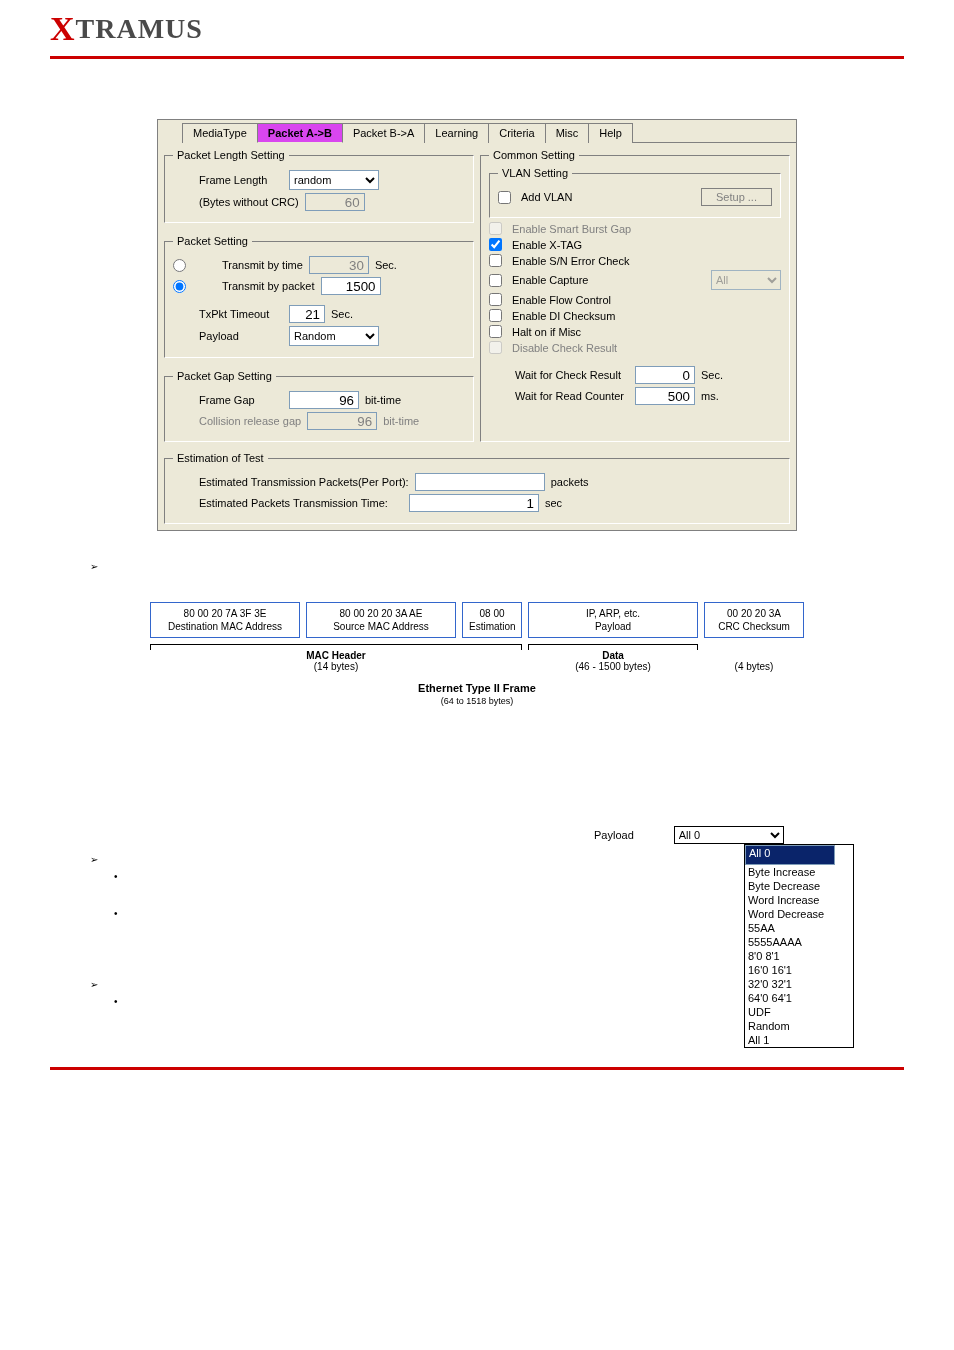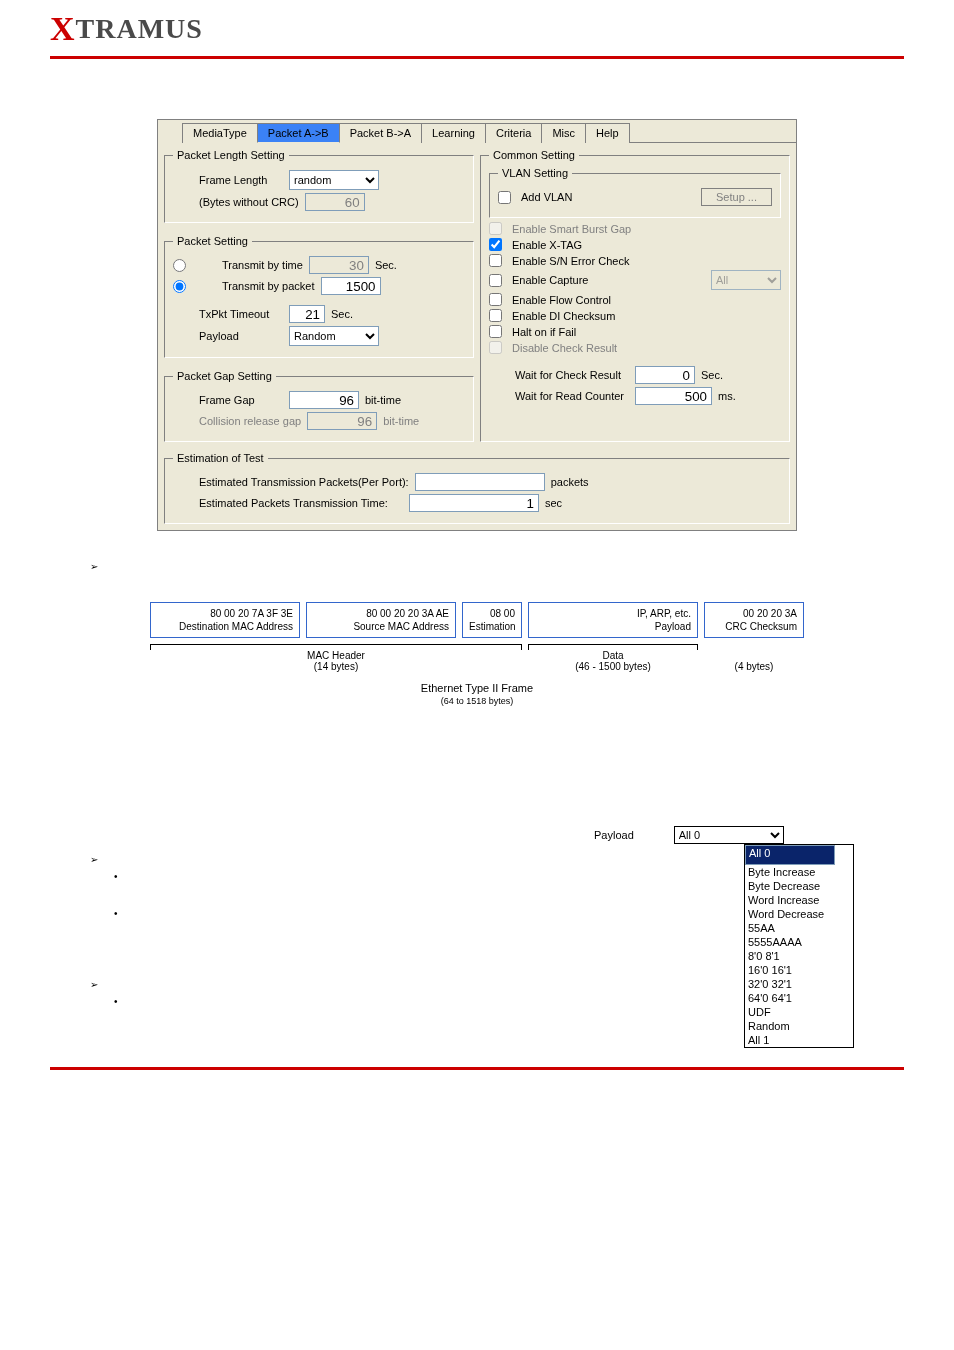--- a/index.html
+++ b/index.html
@@ -62,23 +62,24 @@
     padding: 3px 10px;
     border: 1px solid #808080;
     border-bottom: none;
     background: #ece9d8;
     margin-right: -1px;
     cursor: pointer;
     position: relative;
     top: 1px;
   }
   .tab.active {
-    background: #3b82f6;
+    background: #d946ef;
     border-bottom: 1px solid #ece9d8;
     z-index: 2;
+    font-weight: bold;
   }
   .dialog-body {
     display: flex;
     padding: 6px;
     gap: 6px;
   }
   .col { flex: 1; display: flex; flex-direction: column; gap: 8px; }
   fieldset {
     border: 1px solid #fff;
     border-top-color: #808080;
@@ -146,21 +147,21 @@
   }
   .frame-row {
     display: flex;
     gap: 6px;
     align-items: stretch;
     justify-content: center;
   }
   .fbox {
     border: 1px solid #3366cc;
     padding: 4px 6px;
-    text-align: right;
+    text-align: center;
     line-height: 1.3;
     background: #fff;
   }
   .fbox.dest { width: 150px; }
   .fbox.src  { width: 150px; }
   .fbox.etype{ width: 60px; }
   .fbox.pay  { width: 170px; }
   .fbox.crc  { width: 100px; }
   .f-under {
     display: flex;
@@ -171,21 +172,21 @@
   .f-under .ublock {
     text-align: center;
     font-size: 10px;
   }
   .bracket-top {
     border: 1px solid #000;
     border-bottom: none;
     height: 6px;
     margin: 2px auto 0 auto;
   }
-  .bold { font-weight: normal; }
+  .bold { font-weight: bold; }
   .frame-title { margin-top: 10px; font-size: 11px; }
   .frame-sub { font-size: 9px; }
 
   
   .payload-fig {
     width: 260px;
     margin: 120px 40px 0 auto;
     font-family: 'MS Sans Serif', Tahoma, sans-serif;
     font-size: 11px;
   }
@@ -326,35 +327,35 @@
             <div class="row">
                 <input type="checkbox" style="">
                 <span>Enable Flow Control</span>
               </div>
             <div class="row">
                 <input type="checkbox" style="">
                 <span>Enable DI Checksum</span>
               </div>
             <div class="row">
                 <input type="checkbox" style="">
-                <span>Halt on if Fail</span>
+                <span>Halt on if Misc</span>
               </div>
             <div class="row chk-disabled">
                 <input type="checkbox" disabled="" style="">
                 <span>Disable Check Result</span>
               </div>
 
             <div class="row" style="margin-top:12px">
               <span class="lbl wide">Wait for Check Result</span>
               <input class="txt" style="width: 60px;" value="0">
               <span>Sec.</span>
             </div>
             <div class="row">
               <span class="lbl wide">Wait for Read Counter</span>
-              <input class="txt" style="width: 77px;" value="500">
+              <input class="txt" style="width: 60px;" value="500">
               <span>ms.</span>
             </div>
           </fieldset>
         </div>
       </div>
 
       <fieldset class="fullwidth est">
         <legend>Estimation of Test</legend>
         <div class="row">
           <span class="lbl">Estimated Transmission Packets(Per Port):</span>

